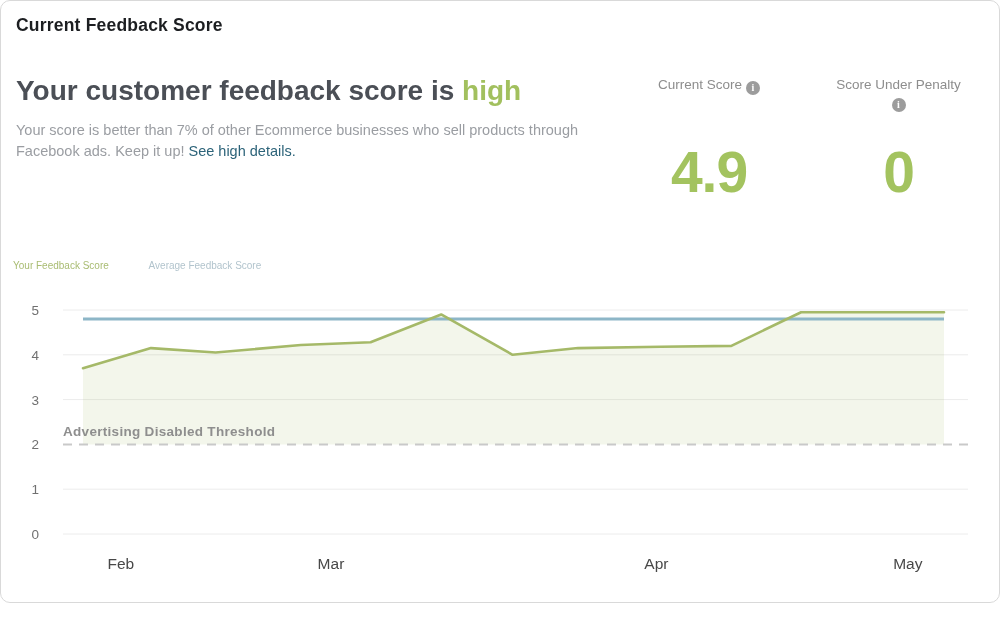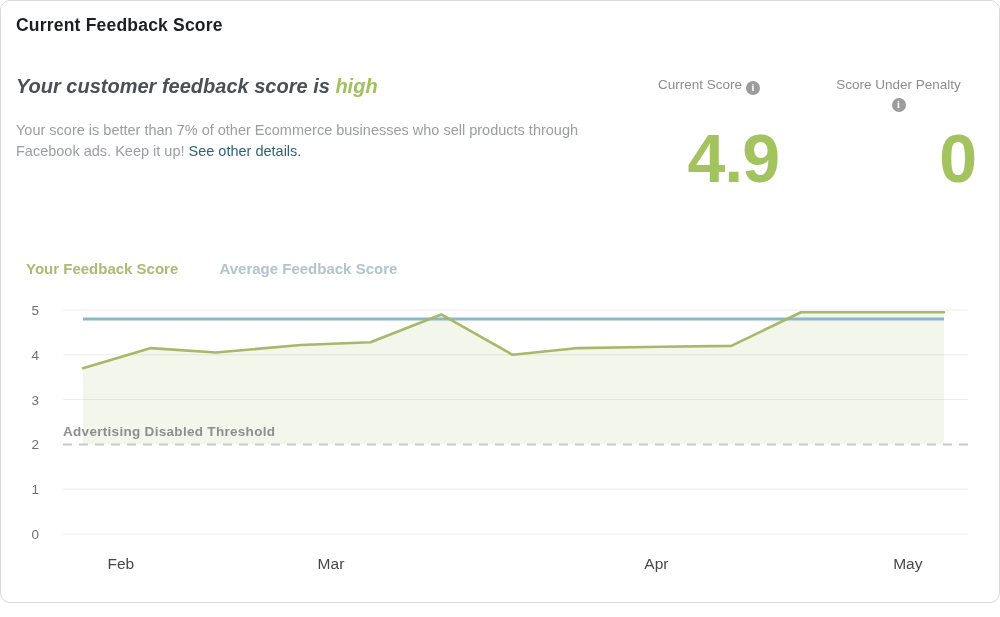--- a/index.html
+++ b/index.html
@@ -8,64 +8,64 @@
   .card {
     position:relative; width:1000px; height:603px; background:#fff;
     border:1px solid #d9d9d9; border-radius:10px; overflow:hidden;
   }
   .page-title {
     position:absolute; left:15px; top:14px;
     font-size:17.5px; font-weight:700; color:#1c1e21; letter-spacing:.2px;
   }
   .headline {
     position:absolute; left:15px; top:74px;
-    font-size:20px; font-weight:700; color:#4b4f56;font-style:italic;
+    font-size:28px; font-weight:700; color:#4b4f56;
   }
   .headline .status { font-weight:700; }
   .desc {
     position:absolute; left:15px; top:119px; width:565px;
     font-size:14.5px; line-height:21px; color:#9a9da2;
   }
   .desc a { text-decoration:none; cursor:pointer; }
   .stat { position:absolute; top:76px; text-align:center; }
   .stat-1 { left:638px; width:140px; }
   .stat-2 { left:820px; width:155px; }
   .stat-label { font-size:13.5px; color:#8d8d8d; line-height:15px; }
   .info-icon {
     display:inline-block; width:14px; height:14px; border-radius:50%;
     background:#9c9c9c; color:#fff; font-size:10px; font-weight:700;
     line-height:14px; text-align:center; vertical-align:-2px; cursor:pointer;
     font-family:"Liberation Serif", serif;
   }
   .stat-2 .icon-row { margin-top:2px; }
   .stat-value {
-    position:absolute; left:0; right:0; top:47px;
-    font-size:68px; font-weight:700; line-height:1; letter-spacing:-1px;text-align:right;
+    position:absolute; left:0; right:0; top:67px;
+    font-size:57px; font-weight:700; line-height:1; letter-spacing:-1px;
   }
-  .legend { position:absolute; left:25px; top:259px; font-size:15px; font-weight:700; }
+  .legend { position:absolute; left:12px; top:259px; font-size:10px; font-weight:400; }
   .legend-item { display:inline-block; cursor:pointer; }
   .legend-item + .legend-item { margin-left:37px; }
   svg.chart { position:absolute; left:0; top:0; width:1000px; height:617px; }
   .tick-label { font-family:"Liberation Sans", sans-serif; font-size:13.5px; fill:#707070; }
   .month-label { font-family:"Liberation Sans", sans-serif; font-size:15.5px; fill:#484848; }
   .threshold-label { font-family:"Liberation Sans", sans-serif; font-size:13.5px; font-weight:700; fill:#8e8e8e; letter-spacing:.3px; }
 </style>
 </head>
 <body>
 
 <div class="card">
 
   <div class="page-title">Current Feedback Score</div>
 
   <div class="headline">
     <span>Your customer feedback score is </span><span class="status" style="color: rgb(162, 192, 94);">high</span>
   </div>
 
   <div class="desc">
-    <span>Your score is better than 7% of other Ecommerce businesses who sell products through Facebook ads. Keep it up! </span><a style="color: rgb(44, 99, 121);">See other details.</a>
+    <span>Your score is better than 7% of other Ecommerce businesses who sell products through Facebook ads. Keep it up! </span><a style="color: rgb(44, 99, 121);">See high details.</a>
   </div>
 
   <div class="stat stat-1">
     <div class="stat-label">
       <span>Current Score</span>
       <span class="info-icon">i</span>
     </div>
     <div class="stat-value" style="color: rgb(163, 195, 95);">4.9</div>
   </div>
 

